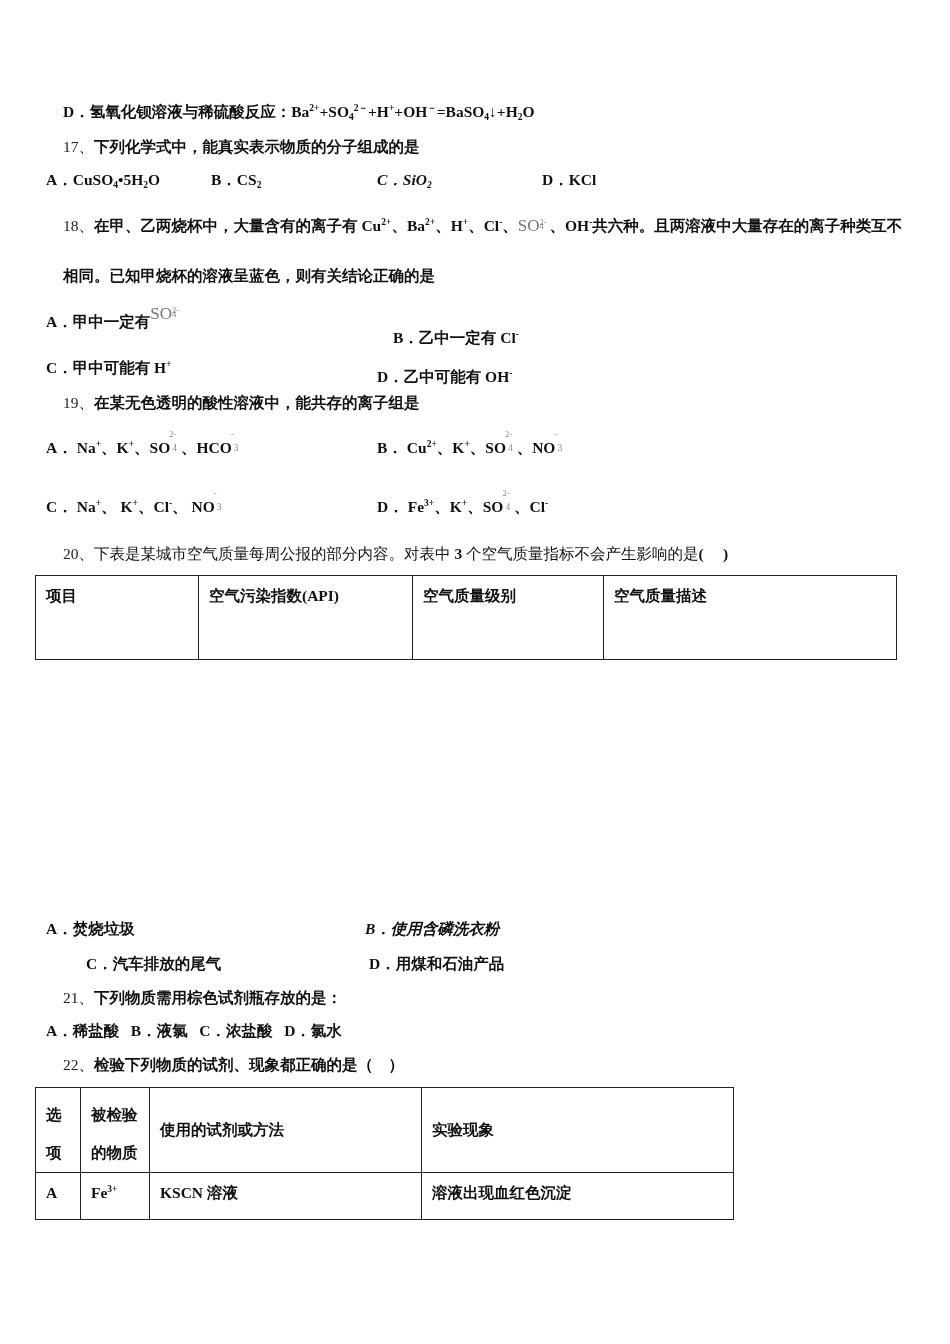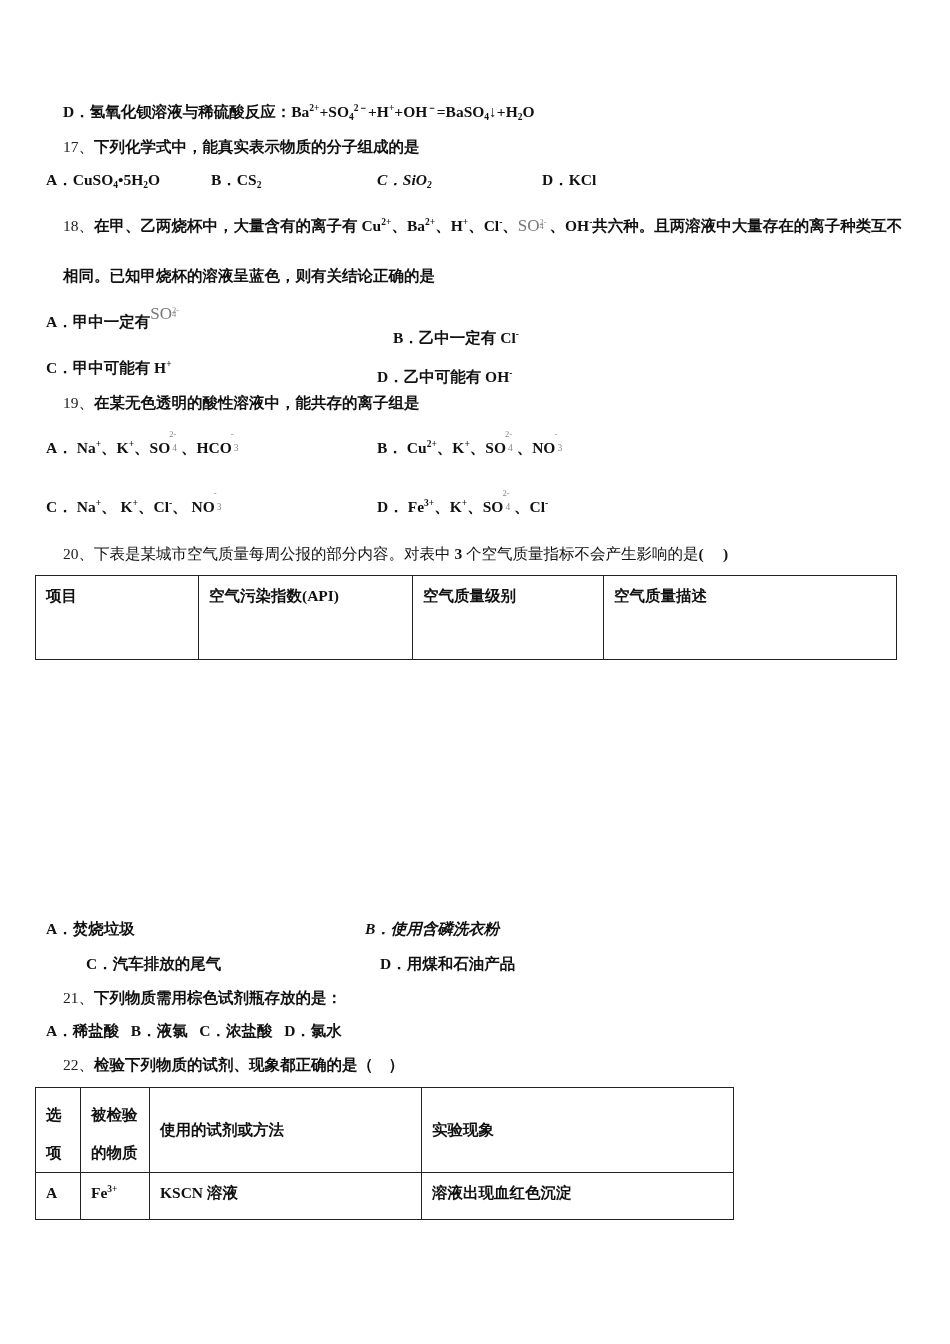--- a/index.html
+++ b/index.html
@@ -91,21 +91,21 @@
     <td>
           <div class="cell b">空气质量描述</div>
         </td>
   </tr>
 </tbody>
   </table>
 
 <div class="opt" style="left:46px; top:919px;"><span>A．</span><span>焚烧垃圾</span></div>
 <div class="opt" style="left:365px; top:919px;font-style:italic;"><span>B．</span><span>使用含磷洗衣粉</span></div>
 <div class="opt" style="left:46px; top:954px;margin-left:40px;"><span>C．</span><span>汽车排放的尾气</span></div>
-<div class="opt" style="left:380px; top:954px;"><span>D．</span><span>用煤和石油产品</span></div>
+<div class="opt" style="left:369px; top:954px;"><span>D．</span><span>用煤和石油产品</span></div>
 
 <div class="line" style="top:988px;">
   <span class="qnum">21、</span><span class="b">下列物质需用棕色试剂瓶存放的是：</span>
 </div>
 <div class="opt" style="left:46px; top:1021px;">
   <span><span>A．</span><span>稀盐酸</span></span>&nbsp;&nbsp;
   <span><span>B．</span><span>液氯</span></span>&nbsp;&nbsp;
   <span><span>C．</span><span>浓盐酸</span></span>&nbsp;&nbsp;
   <span><span>D．</span><span>氯水</span></span>
 </div>

